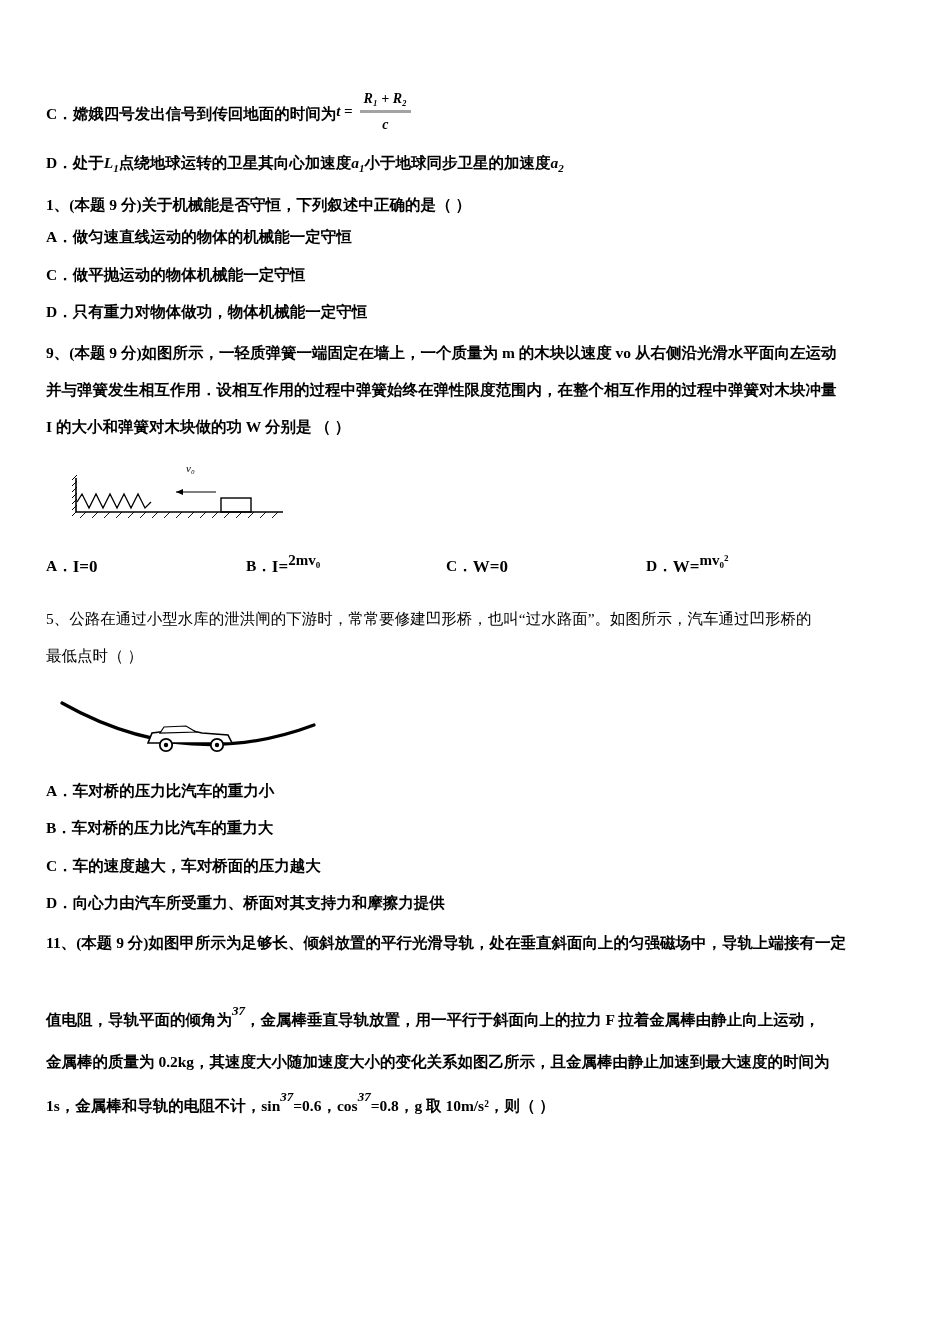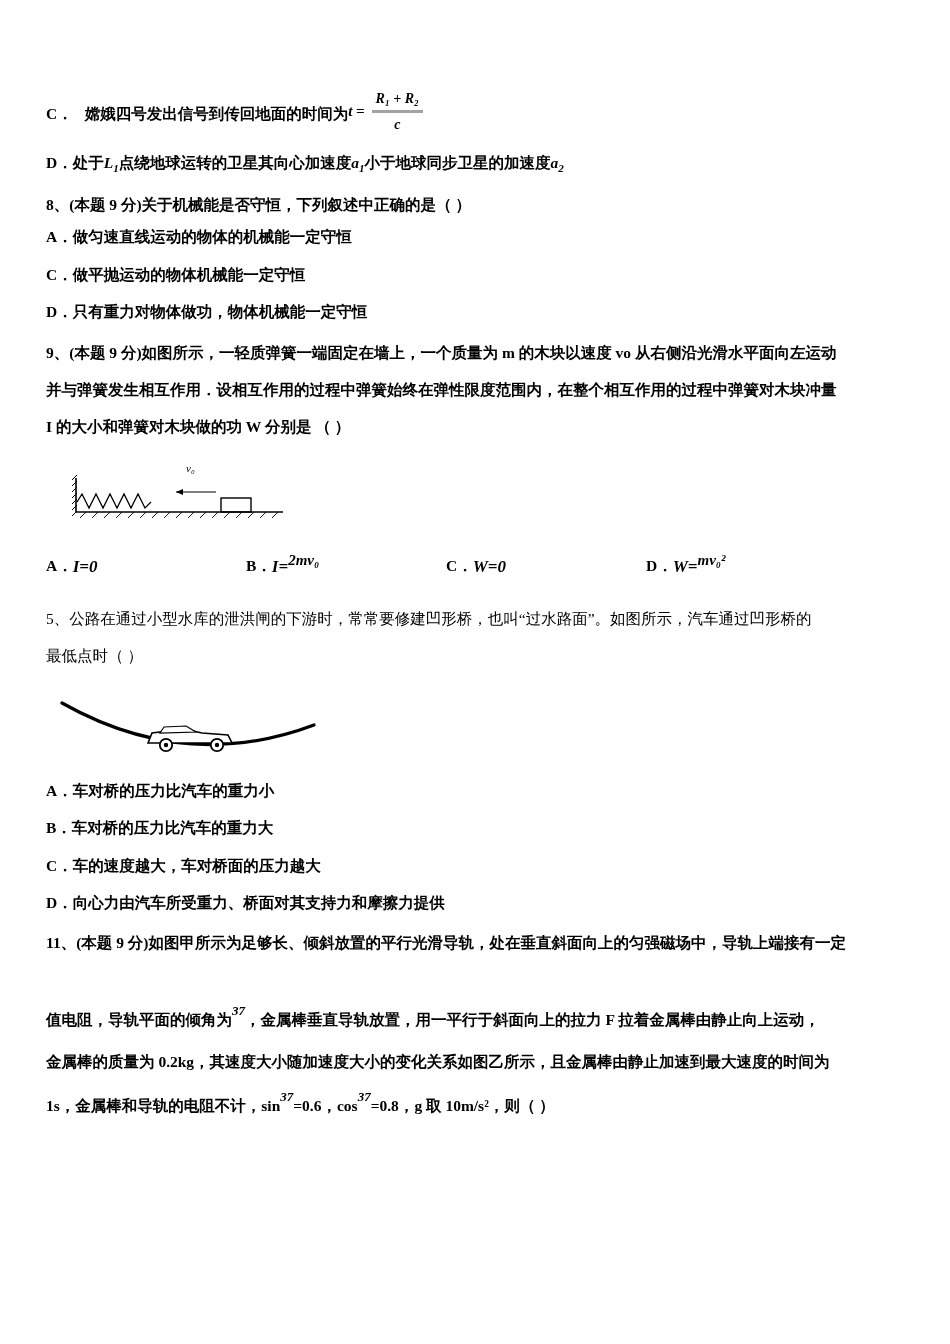--- a/index.html
+++ b/index.html
@@ -39,21 +39,20 @@
     line-height: 1.5;
     margin: 0 0 14px 0;
     font-weight: bold;
   }
   .opt .lbl {
     font-weight: bold;
     font-family: "Liberation Serif", serif;
   }
   .opt .txt {
     font-weight: bold;
-    margin-left: 12px;
   }
   .body-text {
     font-size: 15.5px;
     line-height: 2.0;
     text-align: justify;
     font-weight: bold;
     margin: 0 0 6px 0;
   }
   .normaltext {
     font-weight: normal;
@@ -105,21 +104,20 @@
     margin: 0 0 10px 0;
     align-items: center;
   }
   .optrow .cell {
     width: 200px;
     display: flex;
     align-items: center;
     white-space: nowrap;
   }
   .bigital {
-    font-style: italic;
     font-family: "Liberation Serif", serif;
     font-size: 17px;
   }
   
   .fig-spring {
     margin: 18px 0 10px 12px;
     height: 70px;
     position: relative;
   }
   .fig-bridge {
@@ -151,21 +149,21 @@
           <span class="num">R₁ + R₂</span>
           <span class="den">c</span>
         </span>
       </span>
     </div>
 
     <div class="opt">
       <span class="lbl">D．</span><span>处于</span><span class="italic">L</span><span class="sub italic">1</span><span>点绕地球运转的卫星其向心加速度</span><span class="italic">a</span><span class="sub italic">1</span><span>小于地球同步卫星的加速度</span><span class="italic">a</span><span class="sub italic">2</span>
     </div>
 
-    <div class="q-head">8、(本题 9 分)关于机械能是否守恒，下列叙述中正确的是（   ）</div>
+    <div class="q-head">1、(本题 9 分)关于机械能是否守恒，下列叙述中正确的是（   ）</div>
     <div class="opt">
       <span class="lbl">A．</span><span>做匀速直线运动的物体的机械能一定守恒</span>
     </div>
     <div class="opt">
       <span class="lbl">C．</span><span>做平抛运动的物体机械能一定守恒</span>
     </div>
     <div class="opt">
       <span class="lbl">D．</span><span>只有重力对物体做功，物体机械能一定守恒</span>
     </div>
 

